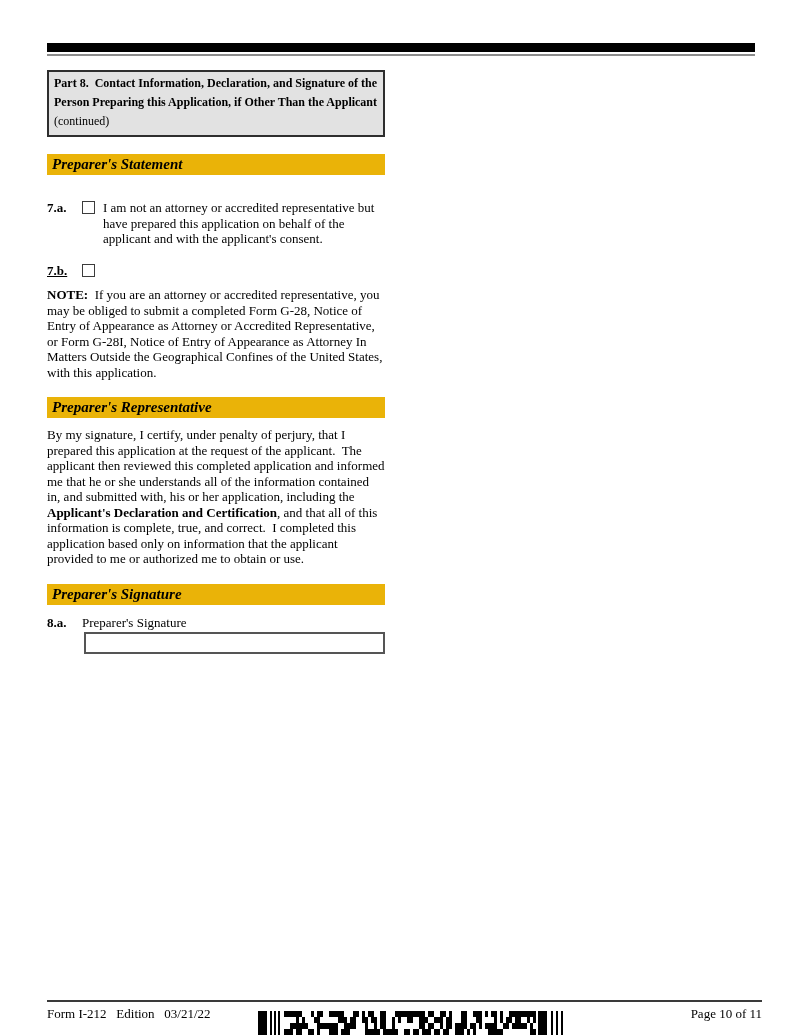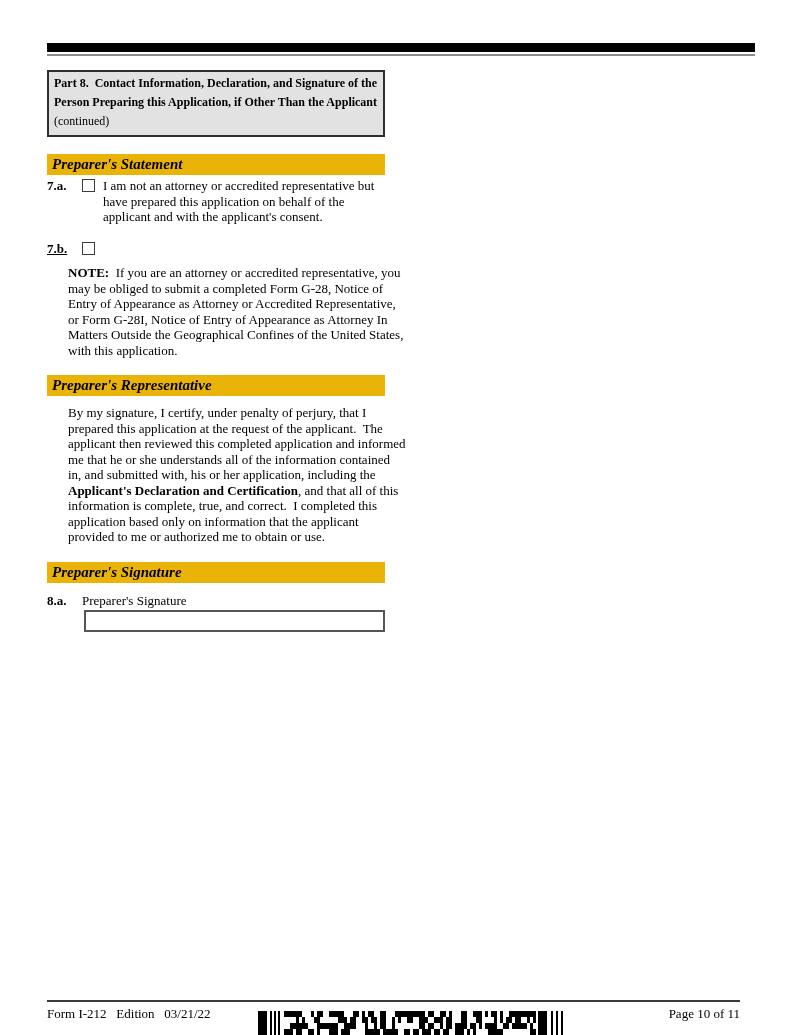--- a/index.html
+++ b/index.html
@@ -26,39 +26,38 @@
   }
   .part-box .b { font-weight:bold; }
   .sec-bar {
     margin-top:17px;
     background:#eab308;
     height:21px; line-height:21px;
     padding-left:5px;
     font-size:15px; font-weight:bold; font-style:italic;
   }
   .item { display:flex; align-items:flex-start; font-size:13px; line-height:15.5px; }
-  .item-7a { margin-top:3px; }
+  .item-7a { margin-top:25px; }
   .item-7b { margin-top:16px;text-decoration:underline; }
   .num { font-weight:bold; width:35px; flex-shrink:0; }
   .cb {
     display:inline-block;
     width:13px; height:13px;
     border:1px solid #3c3c3c;
     background:#fff;
     flex-shrink:0;
   }
   .cb.lead { margin:1px 8px 0 0; }
   .cb.inline { vertical-align:-2px; margin-right:5px; }
   .cb.inline.second { margin-left:2px; }
   .itext { flex:1; }
   .para {
     width:338px;
     font-size:13px; line-height:15.5px;
     white-space:pre-wrap;
-    margin-left:21px;
   }
   .note-para { margin-top:9px; }
   .cert-para { margin-top:9px; }
   .b { font-weight:bold; }
   .field-8a { margin-top:10px; }
   .sig-input {
     display:block;
     margin:2px 0 0 37px;
     width:301px; height:22px;
     border:2px solid #555;
@@ -73,21 +72,21 @@
     margin-left:auto;
     width:111px; height:25px;
     border:2px solid #555;
     background:#fff;
     font-family:"Liberation Serif", serif;
     font-size:13px;
     padding:0 4px;
   }
   .footer {
     position:absolute;
-    left:47px; right:60px; bottom:13px;
+    left:47px; right:38px; bottom:13px;
     border-top:2px solid #3a3a3a;
     padding-top:4px;
   }
   .footer-row { display:flex; align-items:flex-start; font-size:13px; }
   .footer-left  { white-space:pre; }
   .footer-right { margin-left:auto; white-space:pre; }
   .barcode-wrap { position:absolute; left:211px; top:9px; }
 </style>
 </head>
 <body>

